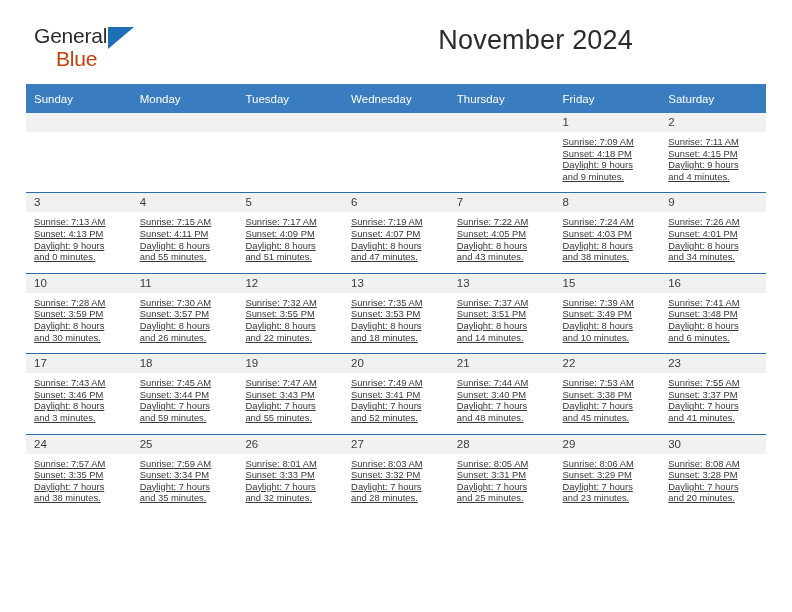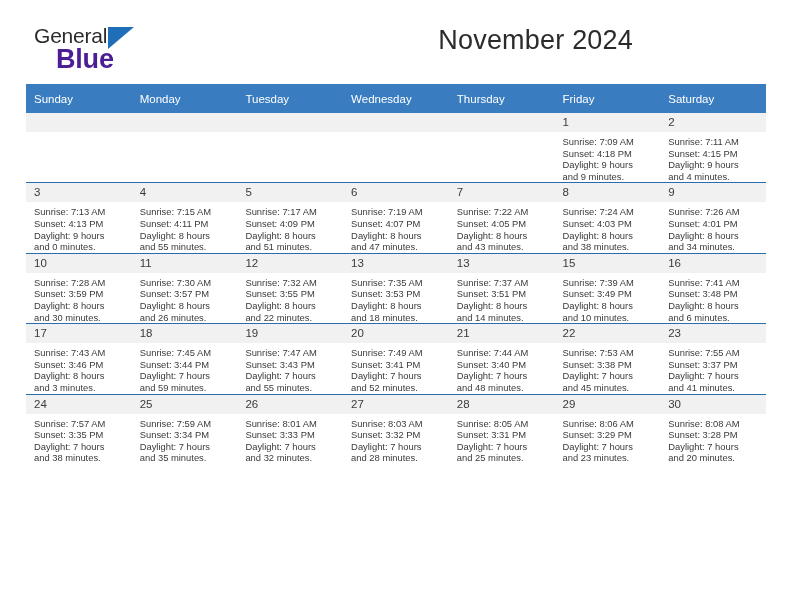--- a/index.html
+++ b/index.html
@@ -39,27 +39,26 @@
     box-sizing: border-box;
   }
   .logo-general {
     font-size: 21px;
     color: #2b2b2b;
     letter-spacing: -0.2px;
     line-height: 24px;
     display: block;
   }
   .logo-blue {
-    font-size: 27px;
-    color: #4c1d95;
+    font-size: 21px;
+    color: #c2410c;
     letter-spacing: -0.2px;
     line-height: 22px;
     display: block;
     padding-left: 22px;
-    font-weight: bold;
   }
   .logo-triangle {
     position: absolute;
     left: 82px;
     top: 3px;
     width: 0;
     height: 0;
     border-left: 26px solid #1f6fb8;
     border-bottom: 22px solid transparent;
   }
@@ -116,24 +115,25 @@
     font-size: 11.5px;
     color: #3a3a3a;
     padding: 2px 0 3px 8px;
     height: 14px;
     line-height: 14px;
   }
   .daynum.empty {
     color: transparent;
   }
   .info {
-    padding: 4px 6px 0 8px;
+    padding: 4px 6px 10px 8px;
     font-size: 9.4px;
     line-height: 11.6px;
     color: #3a3a3a;
+    text-decoration: underline;
   }
   .info div {
     white-space: nowrap;
   }
 </style>
 </head>
 <body>
 
 <div class="page">
 

